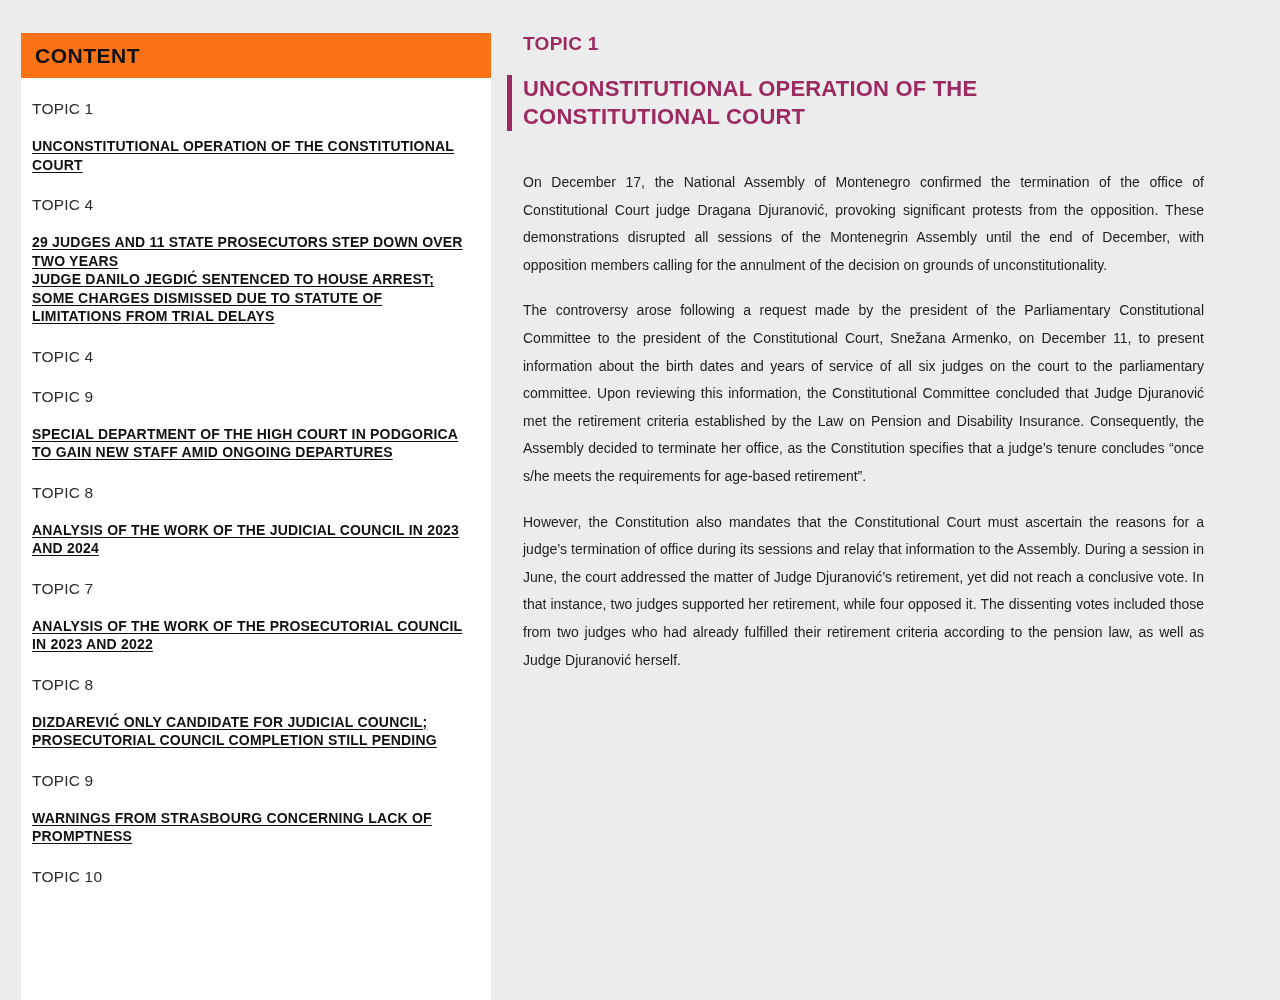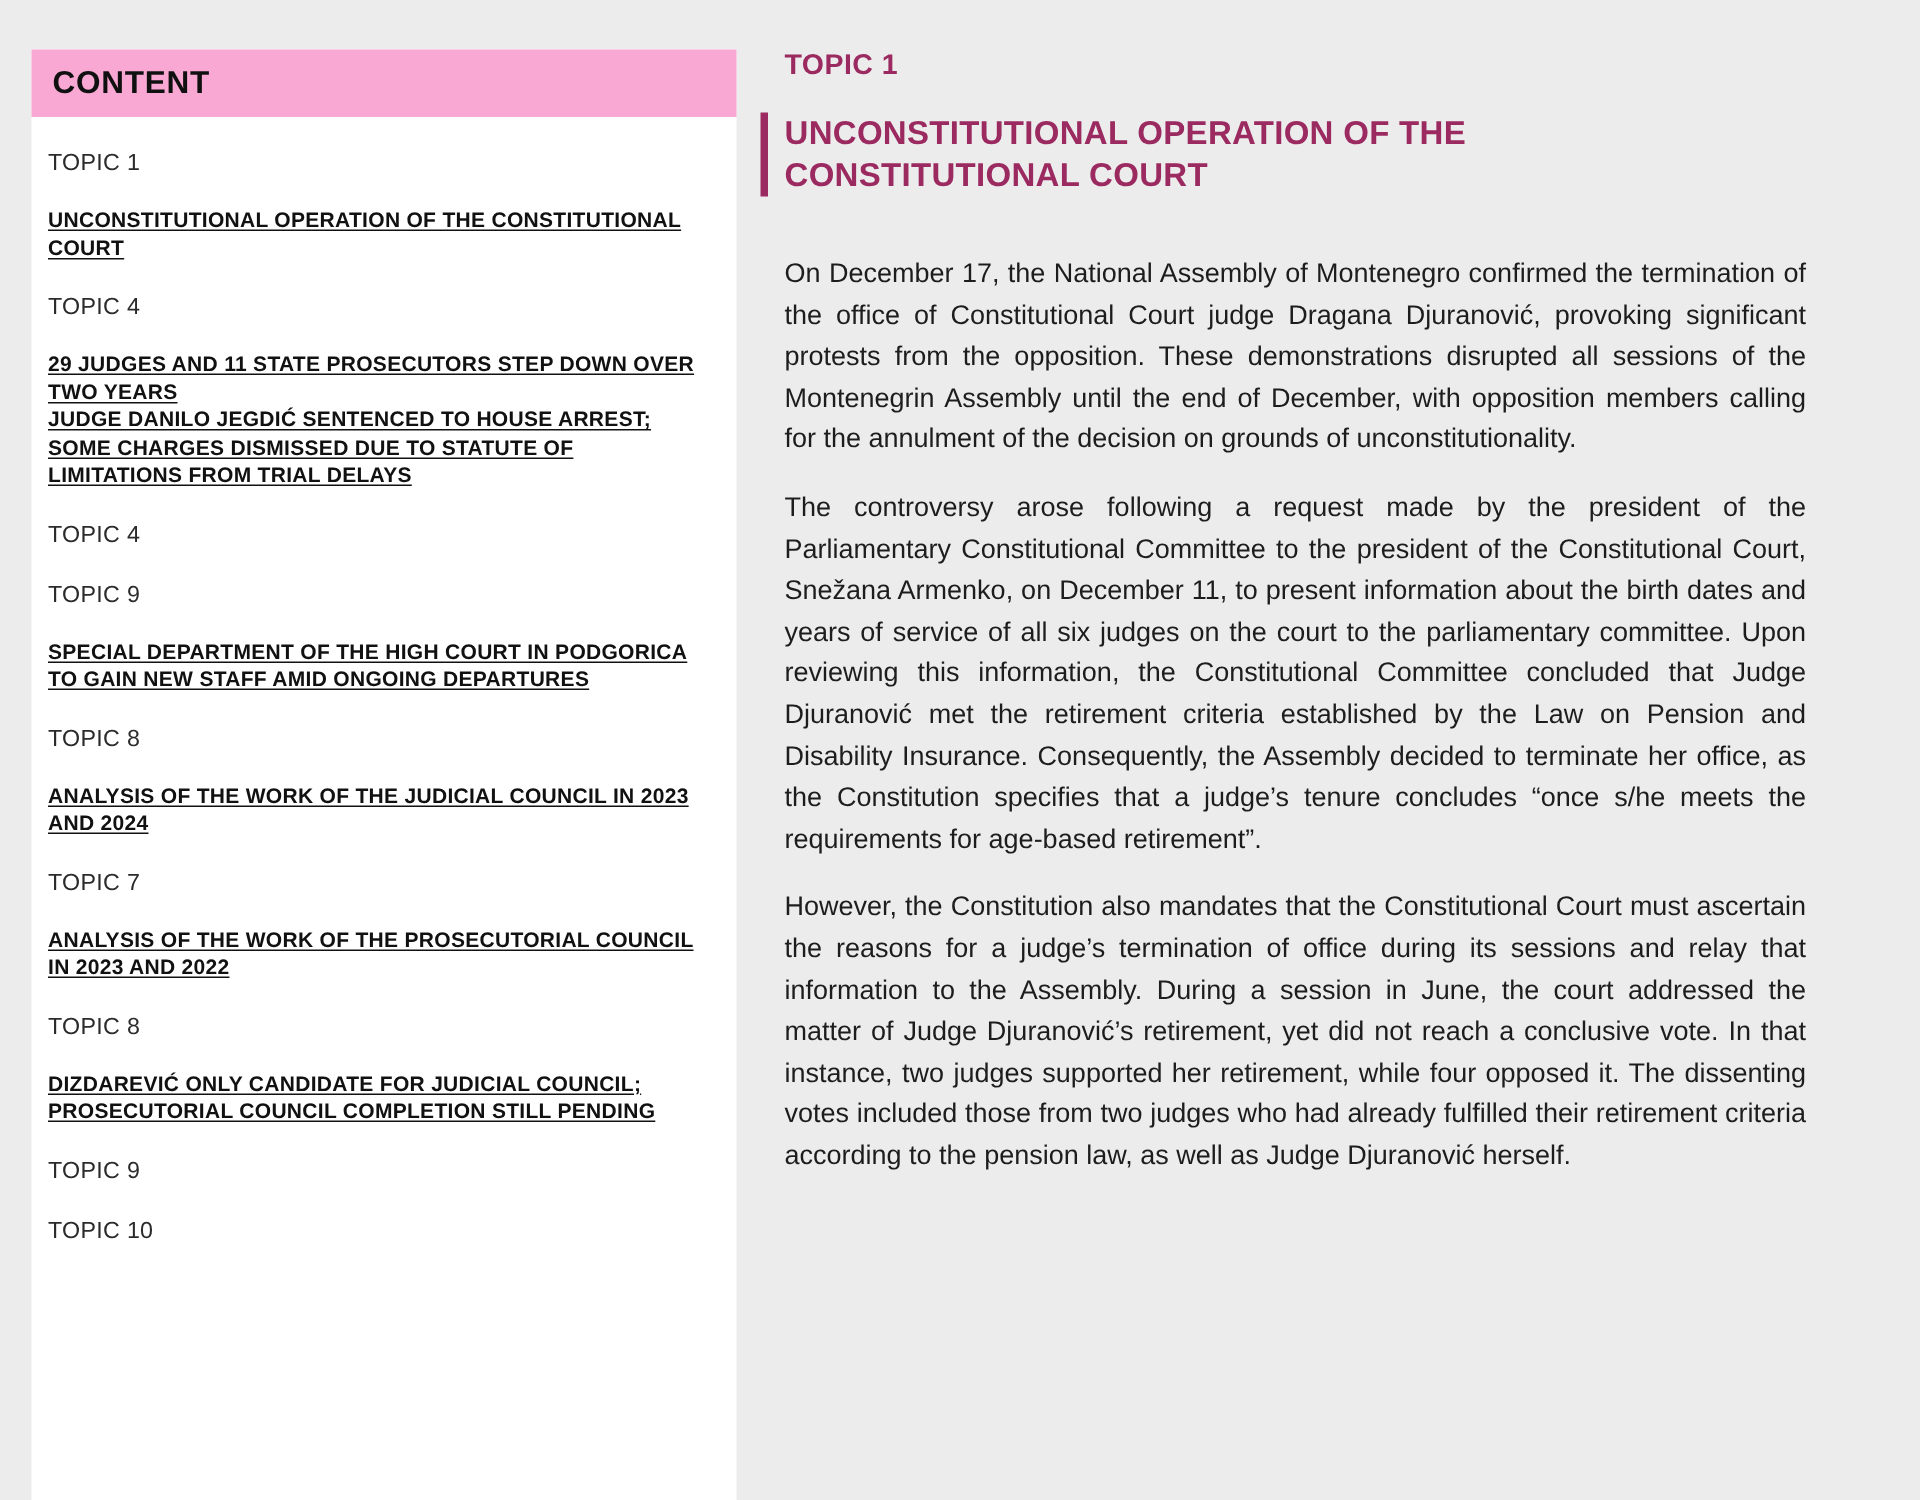--- a/index.html
+++ b/index.html
@@ -20,21 +20,21 @@
   .sidebar {
     position: absolute;
     left: 21px;
     top: 33px;
     width: 470px;
     height: 1100px; 
     background: #ffffff;
   }
   .sidebar-header {
     height: 45px;
-    background: #f9a8d4;
+    background: #f97316;
     display: flex;
     align-items: center;
     padding-left: 14px;
   }
   .sidebar-header-title {
     font-size: 21px;
     font-weight: bold;
     letter-spacing: 0.5px;
     color: #101010;
   }
@@ -86,21 +86,21 @@
     line-height: 28px;
     color: #9B2A60;
     letter-spacing: 0.2px;
     max-width: 560px;
     margin: 0;
   }
   .article-body {
     margin-top: 38px;
   }
   .article-paragraph {
-    font-size: 18px;
+    font-size: 14px;
     line-height: 27.6px;
     text-align: justify;
     color: #1d1d1d;
     margin: 0 0 18px 0;
   }
 </style>
 </head>
 <body>
 
 <aside class="sidebar">
@@ -141,20 +141,21 @@
     <div class="toc-title">ANALYSIS OF THE WORK OF THE PROSECUTORIAL COUNCIL IN 2023 AND 2022</div>
   </div>
 
   <div class="toc-item">
     <div class="toc-label">TOPIC 8</div>
     <div class="toc-title">DIZDAREVIĆ ONLY CANDIDATE FOR JUDICIAL COUNCIL; PROSECUTORIAL COUNCIL COMPLETION STILL PENDING</div>
   </div>
 
   <div class="toc-item">
     <div class="toc-label">TOPIC 9</div>
+    <div class="toc-title">WARNINGS FROM STRASBOURG CONCERNING LACK OF PROMPTNESS</div>
   </div>
 
   <div class="toc-item">
     <div class="toc-label">TOPIC 10</div>
 
   </div>
 </div>
 </aside>
 
 <main class="main">

